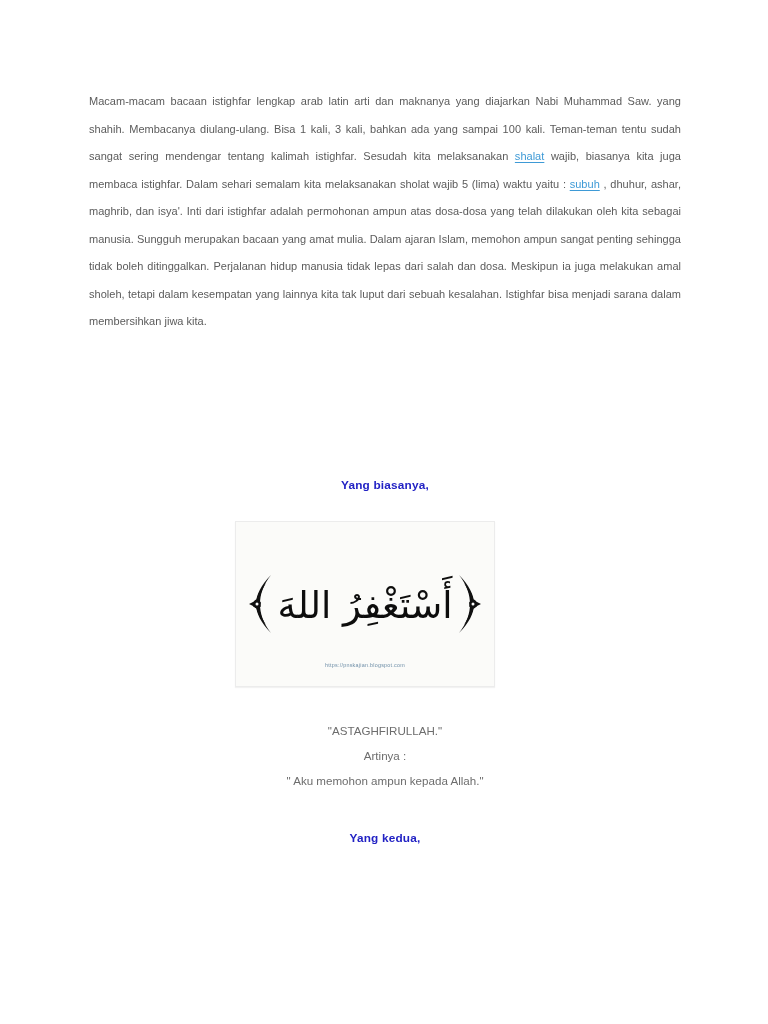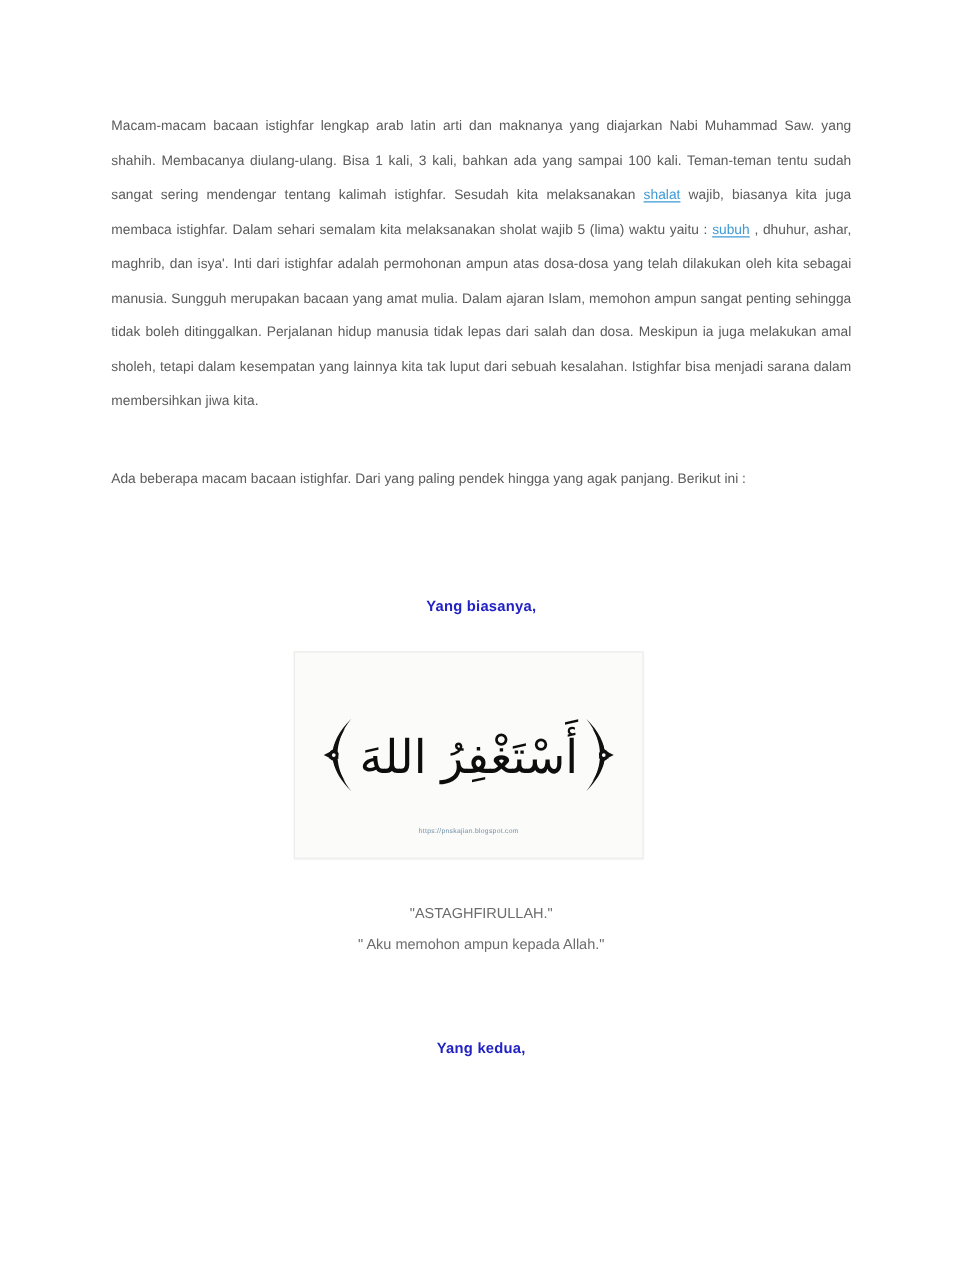--- a/index.html
+++ b/index.html
@@ -81,21 +81,21 @@
     left: 89px;
     top: 831px;
     width: 592px;
   }
 
   
   .figure {
     position: absolute;
     left: 235px;
     top: 521px;
-    width: 280px;
+    width: 260px;
     height: 166px;
     background: #fbfbf9;
     border: 1px solid #ececec;
     box-sizing: border-box;
     box-shadow: 0 1px 1px rgba(0,0,0,0.05);
     overflow: hidden;
   }
   .figure-inner {
     position: absolute;
     inset: 0;
@@ -154,21 +154,20 @@
 
 <div class="page">
 
   <div class="content">
 
 
     <p class="para"><span>Macam-macam bacaan istighfar lengkap arab latin arti dan maknanya yang diajarkan Nabi Muhammad Saw. yang shahih. Membacanya diulang-ulang. Bisa 1 kali, 3 kali, bahkan ada yang sampai 100 kali. Teman-teman tentu sudah sangat sering mendengar tentang kalimah istighfar. Sesudah kita melaksanakan </span><a href="#" class="inline-link">shalat</a><span> wajib, biasanya kita juga membaca istighfar. Dalam sehari semalam kita melaksanakan sholat wajib 5 (lima) waktu yaitu : </span><a href="#" class="inline-link">subuh</a><span> , dhuhur, ashar, maghrib, dan isya'. Inti dari istighfar adalah permohonan ampun atas dosa-dosa yang telah dilakukan oleh kita sebagai manusia. Sungguh merupakan bacaan yang amat mulia. Dalam ajaran Islam, memohon ampun  sangat penting sehingga tidak boleh ditinggalkan. Perjalanan hidup manusia tidak lepas dari salah dan dosa. Meskipun ia juga melakukan amal sholeh, tetapi dalam kesempatan yang lainnya kita tak luput dari sebuah kesalahan. Istighfar bisa menjadi sarana dalam membersihkan jiwa kita.</span></p>
 
     <div class="para-spacer"></div>
 
-    <p class="para">Ada beberapa macam bacaan istighfar. Dari yang paling pendek hingga yang agak panjang. Berikut ini :</p>
 
   </div>
 
   <div class="head-pertama">
     <p class="section-head">Yang biasanya,</p>
   </div>
 
   <div class="figure">
     <div class="figure-inner">
       <div class="calligraphy-wrap">
@@ -201,20 +200,21 @@
           </svg>
         </span>
 
       </div>
     </div>
     <div class="watermark">https://pnskajian.blogspot.com</div>
   </div>
 
   <div class="translation">
     <div>"ASTAGHFIRULLAH."</div>
+    <div>Artinya :</div>
     <div>" Aku memohon ampun kepada Allah."</div>
   </div>
 
   <div class="head-kedua">
     <p class="section-head">Yang kedua,</p>
   </div>
 
 </div>
 
 </body></html>

